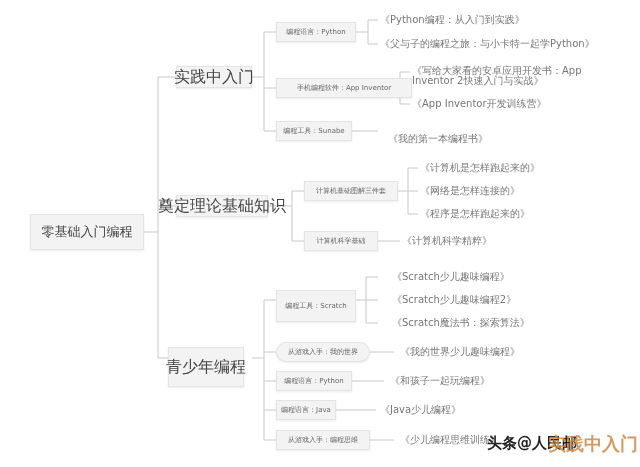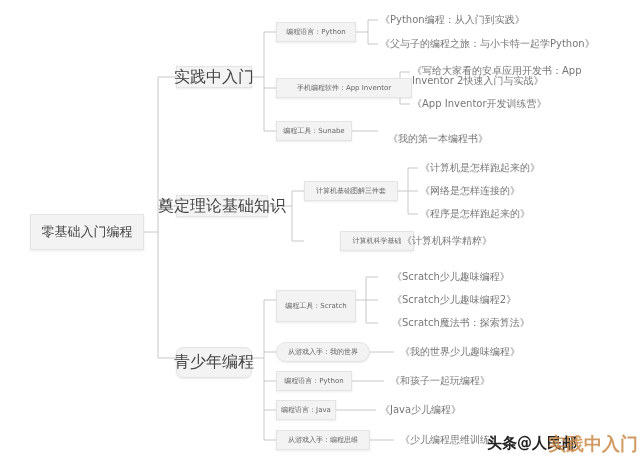--- a/index.html
+++ b/index.html
@@ -39,21 +39,21 @@
 <div class="node root" style="left:30px;top:214px;width:114px;height:36px;">
     <span>零基础入门编程</span>
   </div>
 
 <div class="node l1" style="left:176px;top:66px;width:76px;height:22px;">
     <span>实践中入门</span>
   </div>
 <div class="node l1" style="left:176px;top:195px;width:92px;height:22px;">
     <span>奠定理论基础知识</span>
   </div>
-<div class="node l1" style="left:176px;top:347px;width:76px;height:31px;border-radius:7px;">
+<div class="node l1" style="left:168px;top:347px;width:76px;height:40px;">
     <span>青少年编程</span>
   </div>
 
 <div class="node l2" style="left:276px;top:22px;width:80px;height:20px;">
     <span>编程语言：Python</span>
   </div>
 <div class="node l2" style="left:276px;top:78px;width:136px;height:20px;">
     <span>手机编程软件：App Inventor</span>
   </div>
 <div class="node l2" style="left:276px;top:121px;width:76px;height:20px;">
@@ -62,21 +62,21 @@
 
 <div class="leaf" style="left:380px;top:15px;">《Python编程：从入门到实践》</div>
 <div class="leaf" style="left:380px;top:39px;">《父与子的编程之旅：与小卡特一起学Python》</div>
 <div class="leaf" style="left:412px;top:66px;width:190px;white-space:normal;">《写给大家看的安卓应用开发书：App Inventor 2快速入门与实战》</div>
 <div class="leaf" style="left:412px;top:99px;">《App Inventor开发训练营》</div>
 <div class="leaf" style="left:388px;top:134px;">《我的第一本编程书》</div>
 
 <div class="node l2" style="left:304px;top:181px;width:94px;height:20px;">
     <span>计算机基础图解三件套</span>
   </div>
-<div class="node l2" style="left:304px;top:231px;width:74px;height:20px;margin-left:36px;">
+<div class="node l2" style="left:304px;top:231px;width:74px;height:20px;">
     <span>计算机科学基础</span>
   </div>
 
 <div class="leaf" style="left:420px;top:163px;">《计算机是怎样跑起来的》</div>
 <div class="leaf" style="left:420px;top:186px;">《网络是怎样连接的》</div>
 <div class="leaf" style="left:420px;top:209px;">《程序是怎样跑起来的》</div>
 <div class="leaf" style="left:402px;top:236px;">《计算机科学精粹》</div>
 
 <div class="node l2" style="left:276px;top:290px;width:80px;height:32px;">
     <span>编程工具：Scratch</span>

